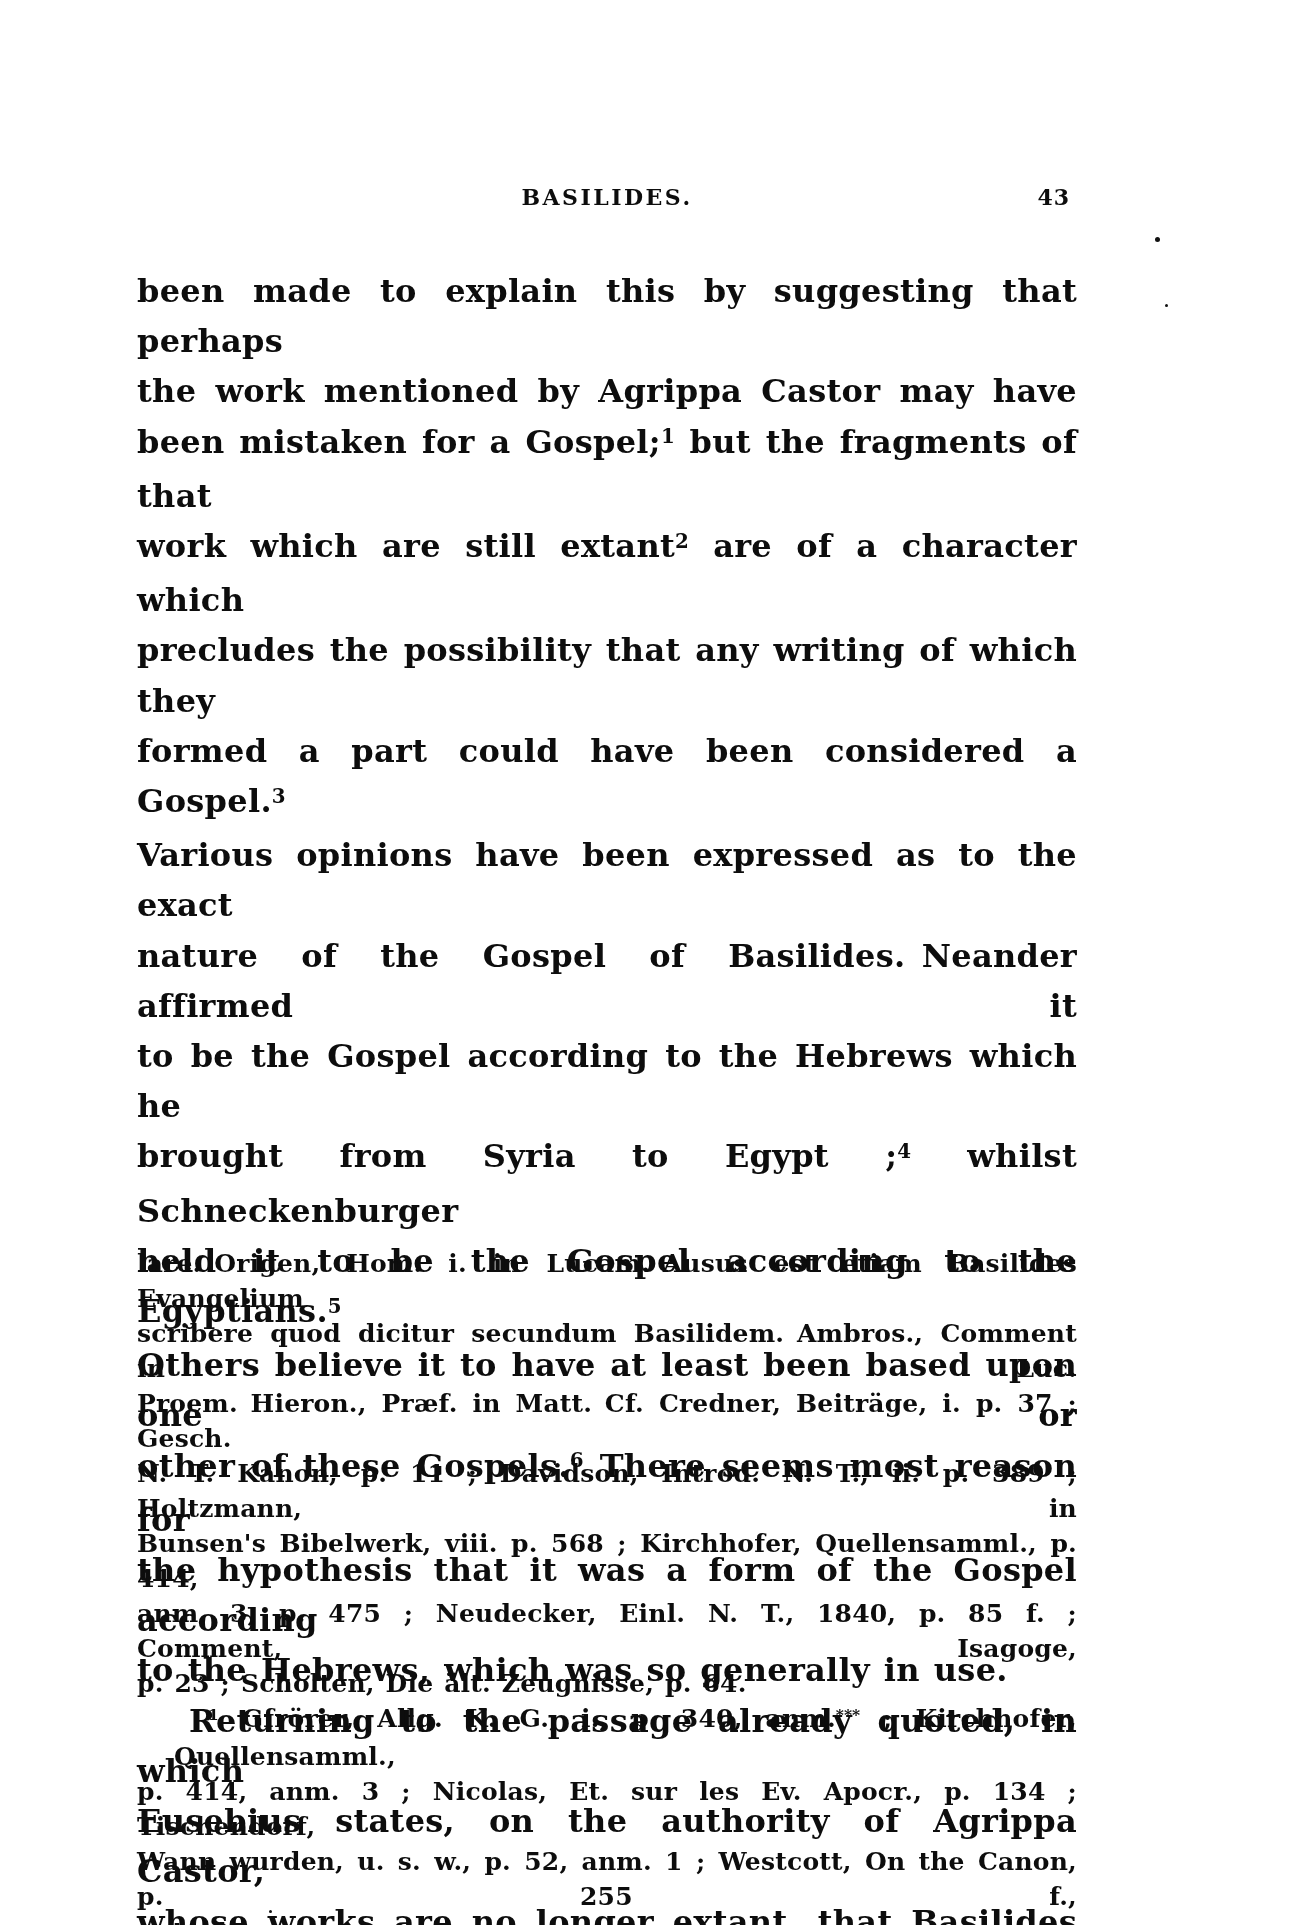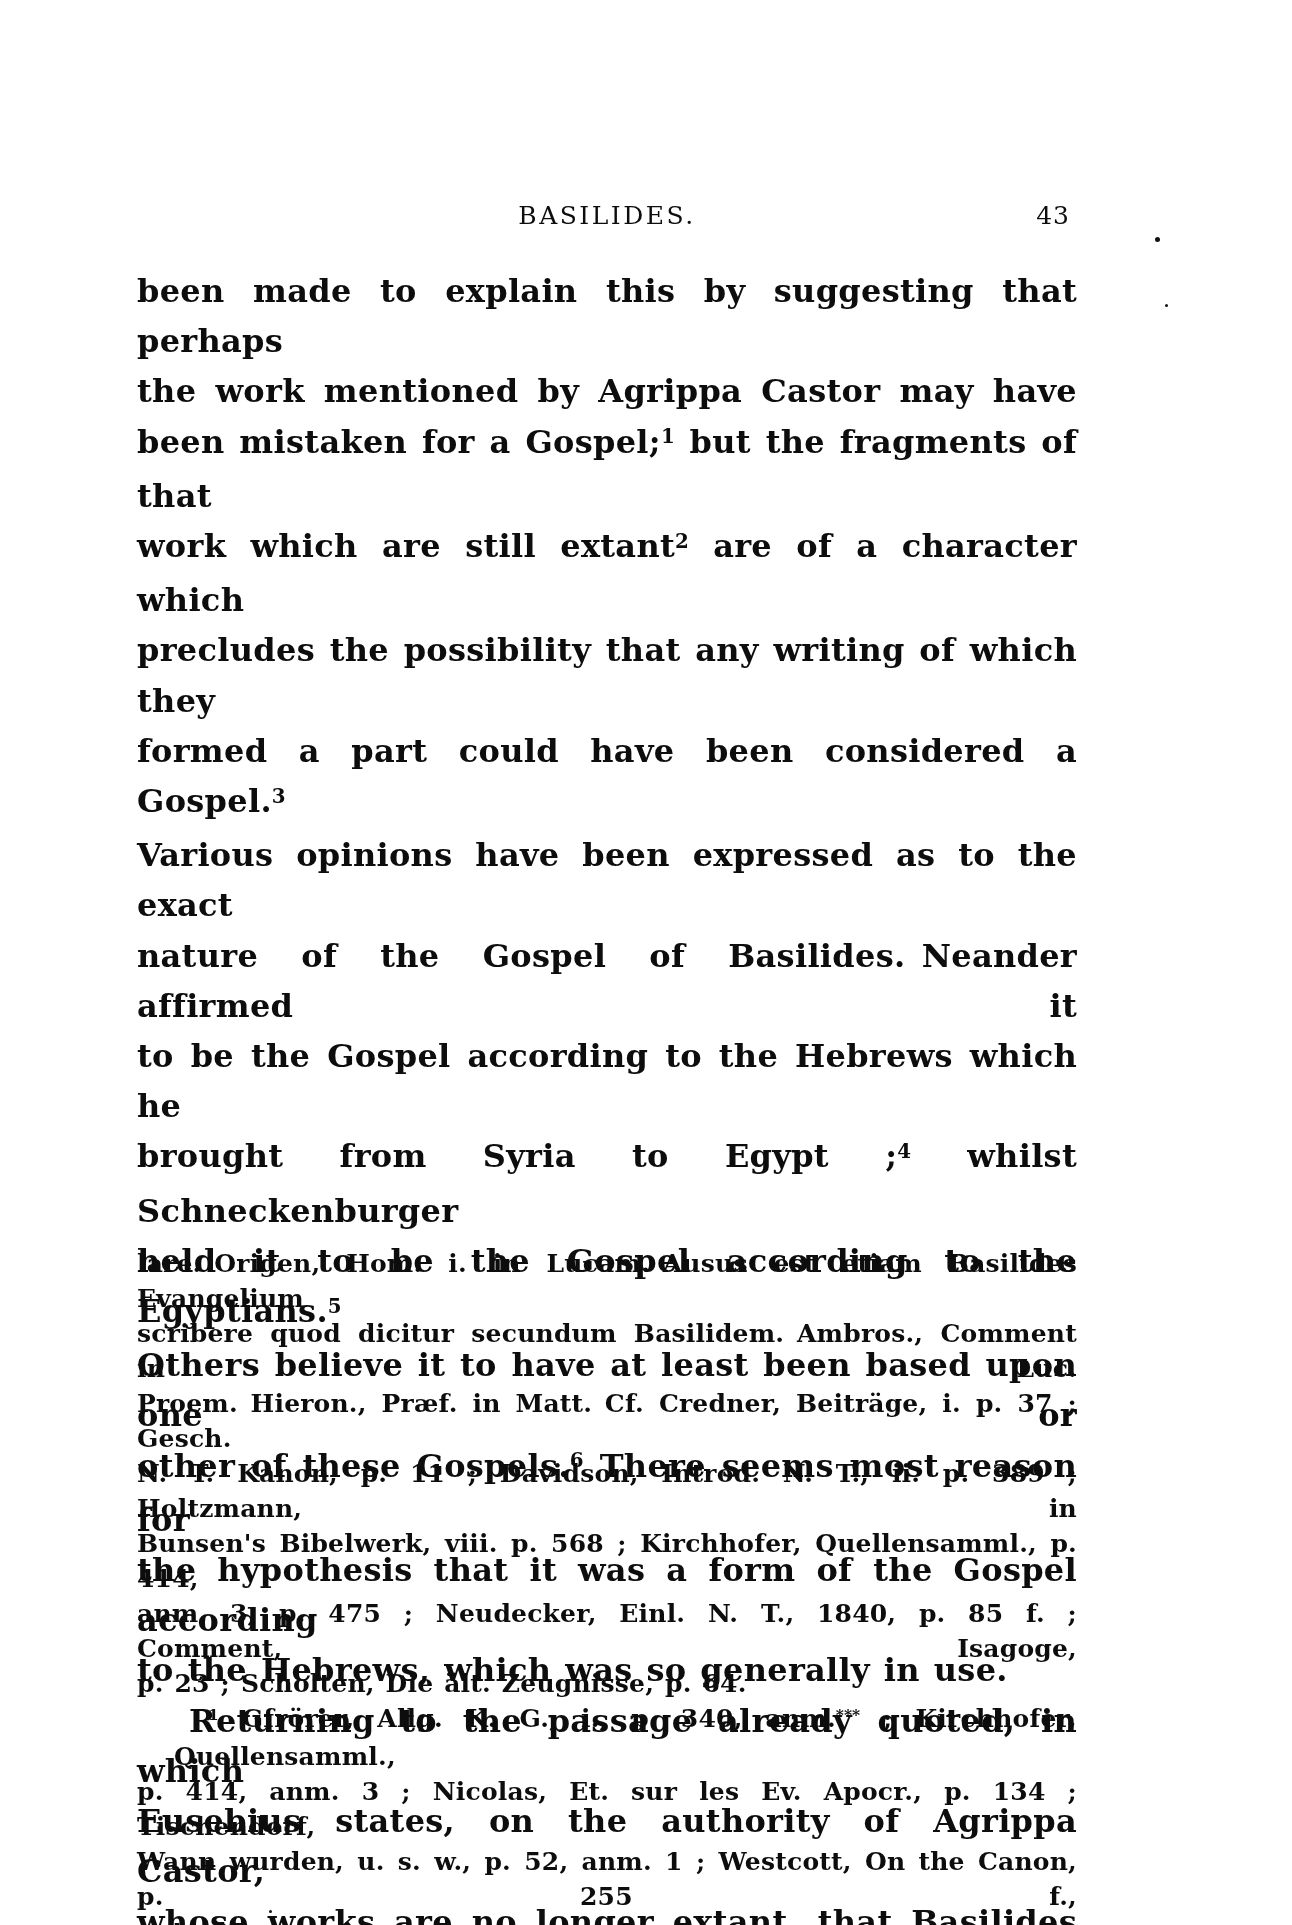--- a/index.html
+++ b/index.html
@@ -9,25 +9,25 @@
     height: 1925px;
     background: #ffffff;
     overflow: hidden;
     font-family: "DejaVu Serif", "Liberation Serif", serif;
     color: #0d0d0d;
     -webkit-font-smoothing: antialiased;
   }
   .header {
     position: absolute;
     left: 137px;
-    top: 201px;
+    top: 184px;
     width: 940px;
     height: 34px;
-    font-size: 25px;
-    font-weight: 400;
+    font-size: 22px;
+    font-weight: 700;
   }
   .title {
     display: block;
     text-align: center;
     letter-spacing: 2.5px;
   }
   .pagenum {
     position: absolute;
     right: 7px;
     top: 0;

